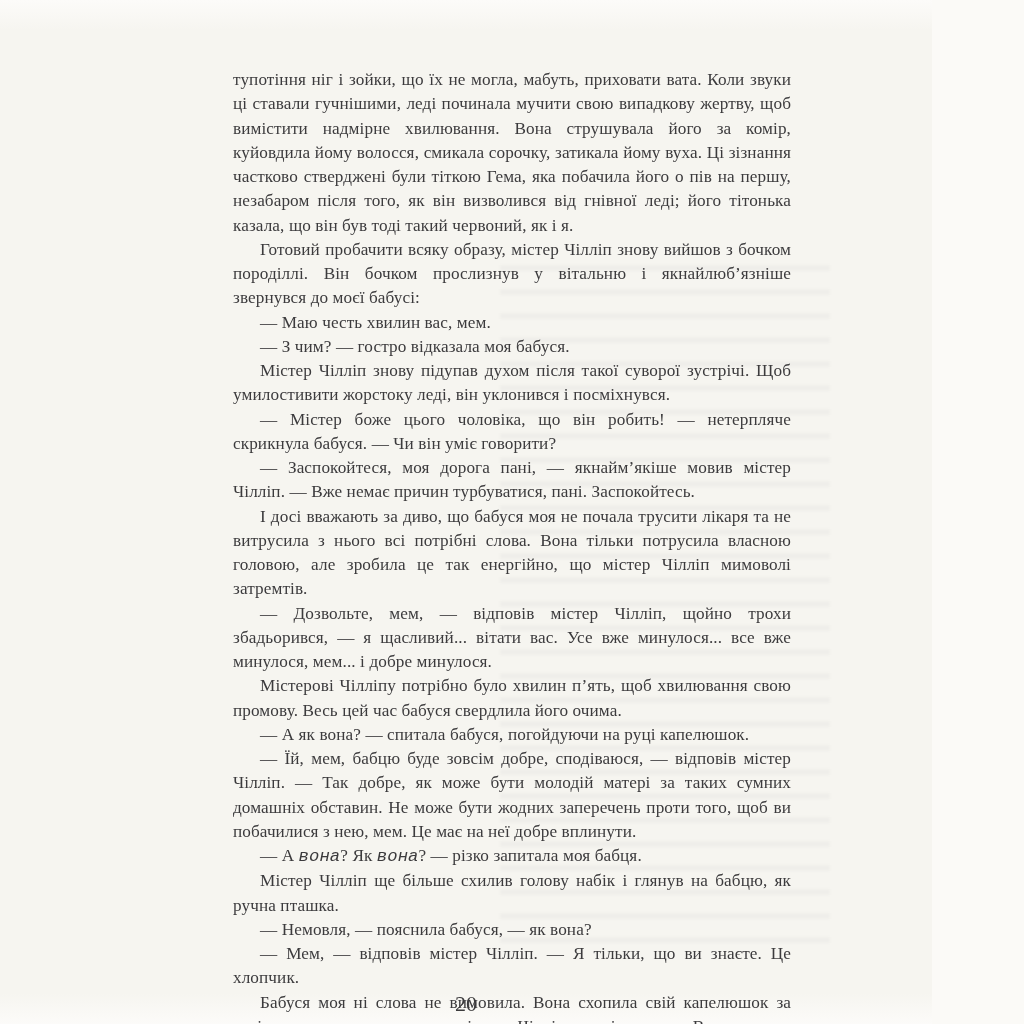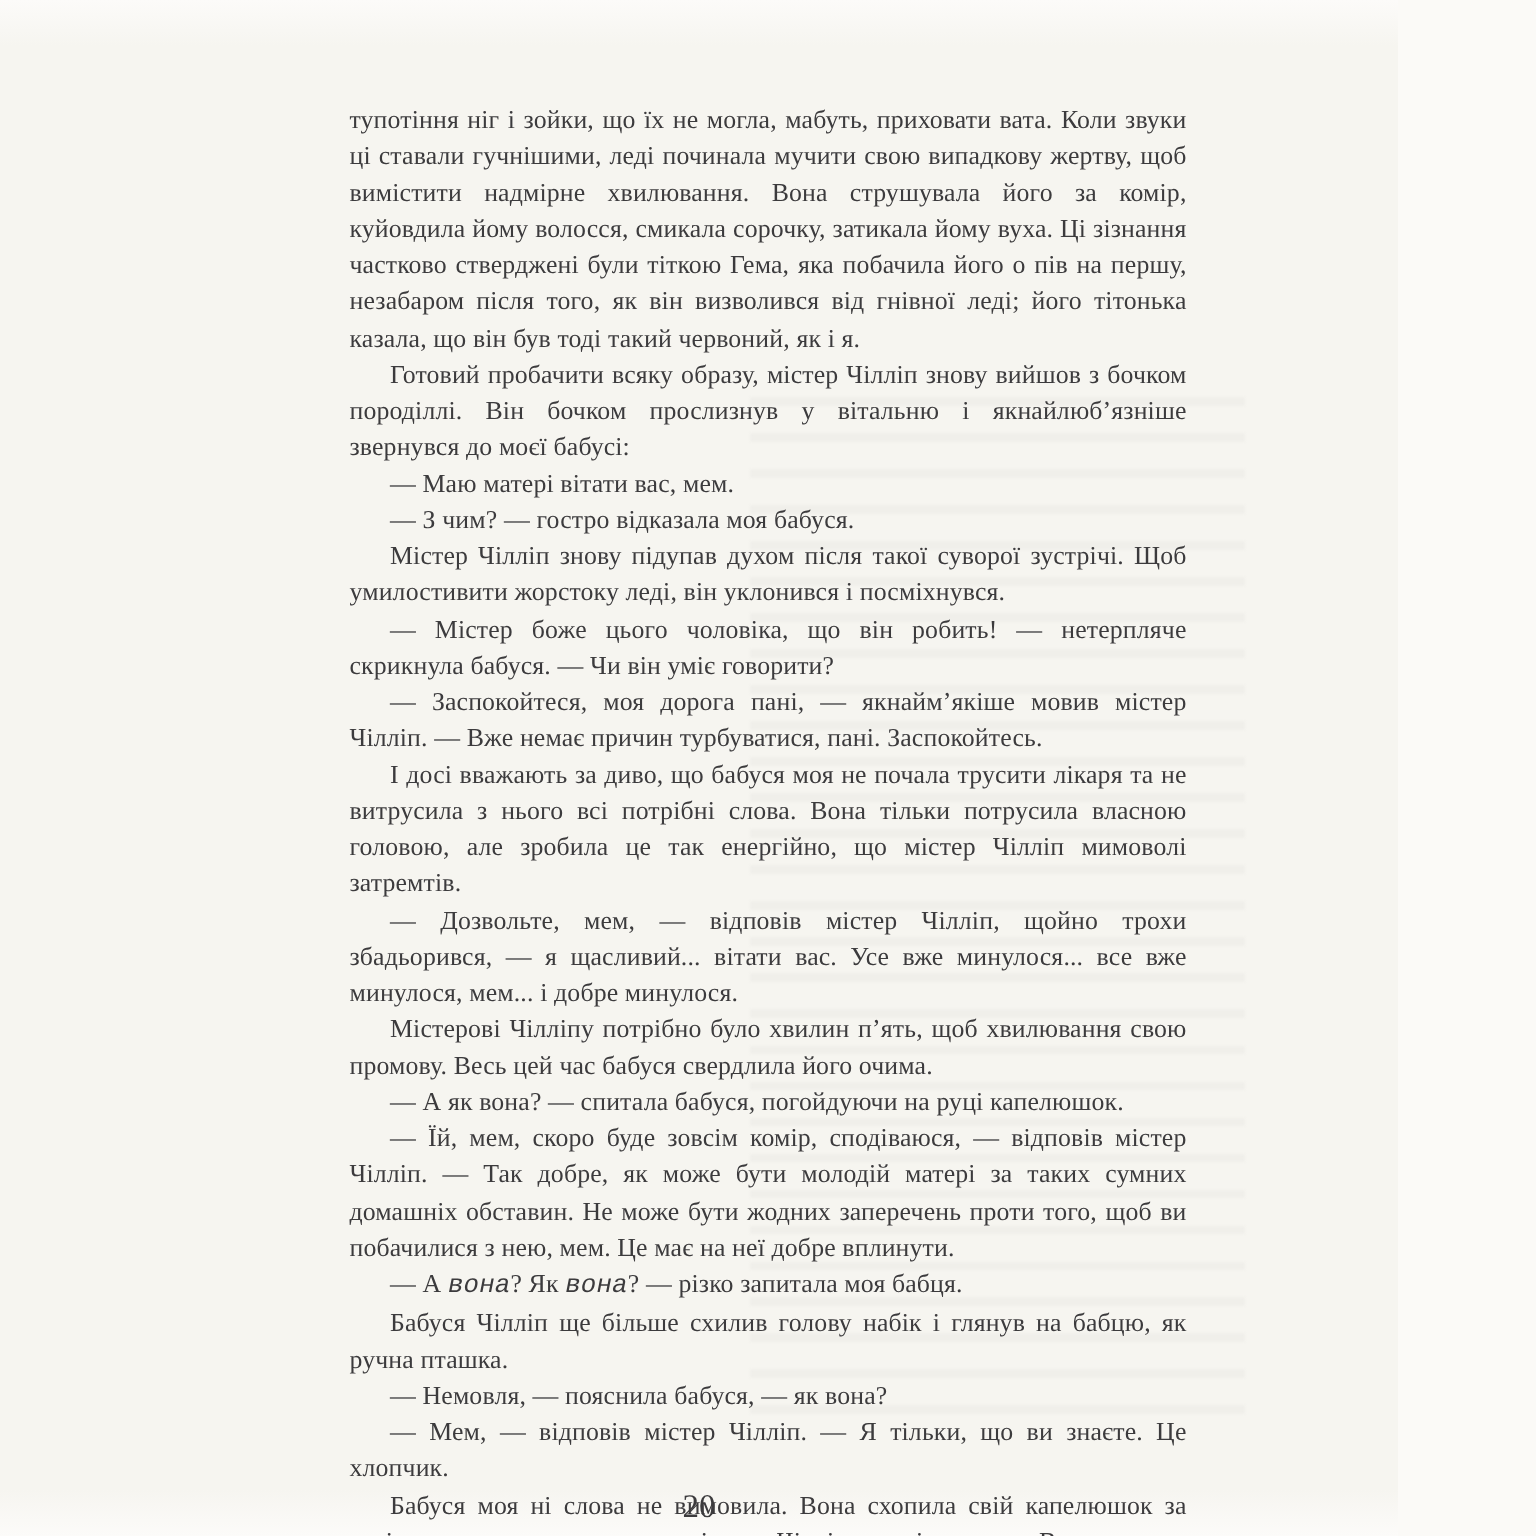--- a/index.html
+++ b/index.html
@@ -68,30 +68,30 @@
   }
 </style>
 </head>
 <body>
 
 <div class="book-page">
   <div class="bleed-through"></div>
   <div class="text-column">
       <p>тупотіння ніг і зойки, що їх не могла, мабуть, приховати вата. Коли звуки ці ставали гучнішими, леді починала мучити свою випадкову жертву, щоб вимістити надмірне хвилювання. Вона струшувала його за комір, куйовдила йому волосся, смикала сорочку, затикала йому вуха. Ці зізнання частково стверджені були тіткою Гема, яка побачила його о пів на першу, незабаром після того, як він визволився від гнівної леді; його тітонька казала, що він був тоді такий червоний, як і я.</p>
       <p class="indent">Готовий пробачити всяку образу, містер Чілліп знову вийшов з бочком породіллі. Він бочком прослизнув у вітальню і якнайлюб’язніше звернувся до моєї бабусі:</p>
-      <p class="indent">— Маю матері вітати вас, мем.</p>
+      <p class="indent">— Маю честь хвилин вас, мем.</p>
       <p class="indent">— З чим? — гостро відказала моя бабуся.</p>
       <p class="indent">Містер Чілліп знову підупав духом після такої суворої зустрічі. Щоб умилостивити жорстоку леді, він уклонився і посміхнувся.</p>
       <p class="indent">— Містер боже цього чоловіка, що він робить! — нетерпляче скрикнула бабуся. — Чи він уміє говорити?</p>
       <p class="indent">— Заспокойтеся, моя дорога пані, — якнайм’якіше мовив містер Чілліп. — Вже немає причин турбуватися, пані. Заспокойтесь.</p>
       <p class="indent">І досі вважають за диво, що бабуся моя не почала трусити лікаря та не витрусила з нього всі потрібні слова. Вона тільки потрусила власною головою, але зробила це так енергійно, що містер Чілліп мимоволі затремтів.</p>
       <p class="indent">— Дозвольте, мем, — відповів містер Чілліп, щойно трохи збадьорився, — я щасливий... вітати вас. Усе вже минулося... все вже минулося, мем... і добре минулося.</p>
       <p class="indent">Містерові Чілліпу потрібно було хвилин п’ять, щоб хвилювання свою промову. Весь цей час бабуся свердлила його очима.</p>
       <p class="indent">— А як вона? — спитала бабуся, погойдуючи на руці капелюшок.</p>
-      <p class="indent">— Їй, мем, скоро буде зовсім комір, сподіваюся, — відповів містер Чілліп. — Так добре, як може бути молодій матері за таких сумних домашніх обставин. Не може бути жодних заперечень проти того, щоб ви побачилися з нею, мем. Це має на неї добре вплинути.</p>
+      <p class="indent">— Їй, мем, бабцю буде зовсім добре, сподіваюся, — відповів містер Чілліп. — Так добре, як може бути молодій матері за таких сумних домашніх обставин. Не може бути жодних заперечень проти того, щоб ви побачилися з нею, мем. Це має на неї добре вплинути.</p>
       <p class="indent">— А <em>вона</em>? Як <em>вона</em>? — різко запитала моя бабця.</p>
-      <p class="indent">Бабуся Чілліп ще більше схилив голову набік і глянув на бабцю, як ручна пташка.</p>
+      <p class="indent">Містер Чілліп ще більше схилив голову набік і глянув на бабцю, як ручна пташка.</p>
       <p class="indent">— Немовля, — пояснила бабуся, — як вона?</p>
       <p class="indent">— Мем, — відповів містер Чілліп. — Я тільки, що ви знаєте. Це хлопчик.</p>
       <p class="indent">Бабуся моя ні слова не вимовила. Вона схопила свій капелюшок за стрічки, замахнулась ним на містера Чілліпа та пішла геть. Вона зникла, як незадоволена фея, або як одна з тих надприродних істот, що мені, за місцевим повір’ям, судилось із них бачити. Зникла і ніколи більше не поверталася.</p>
     </div>
   <div class="page-number">20</div>
 </div>
 
 </body></html>

